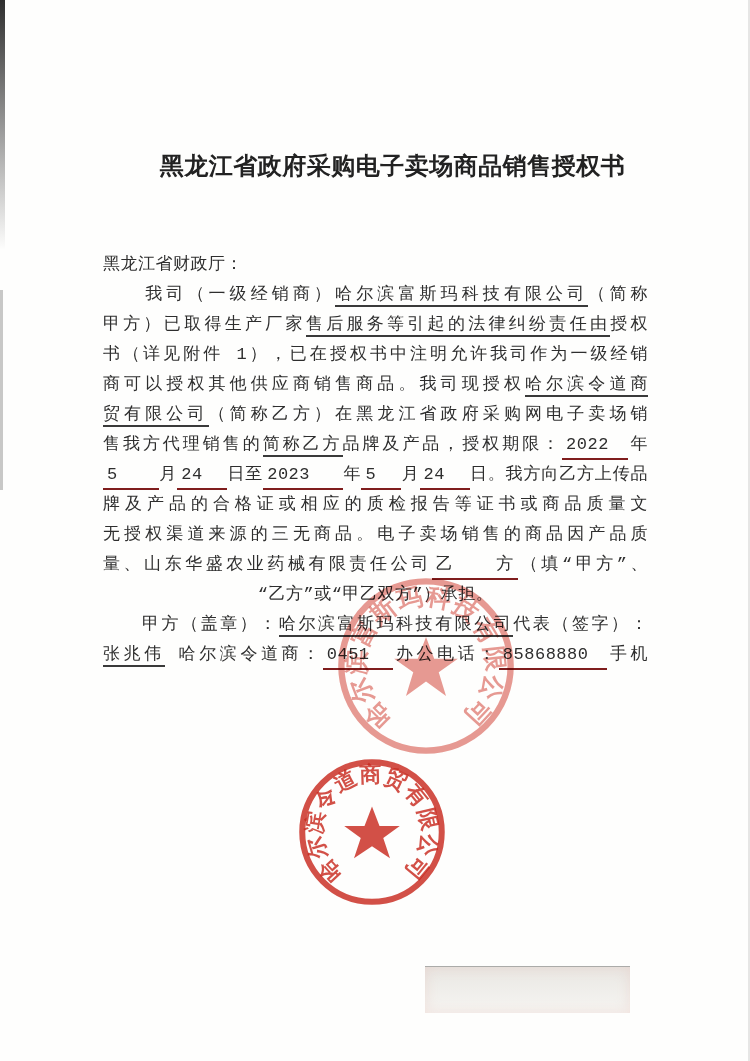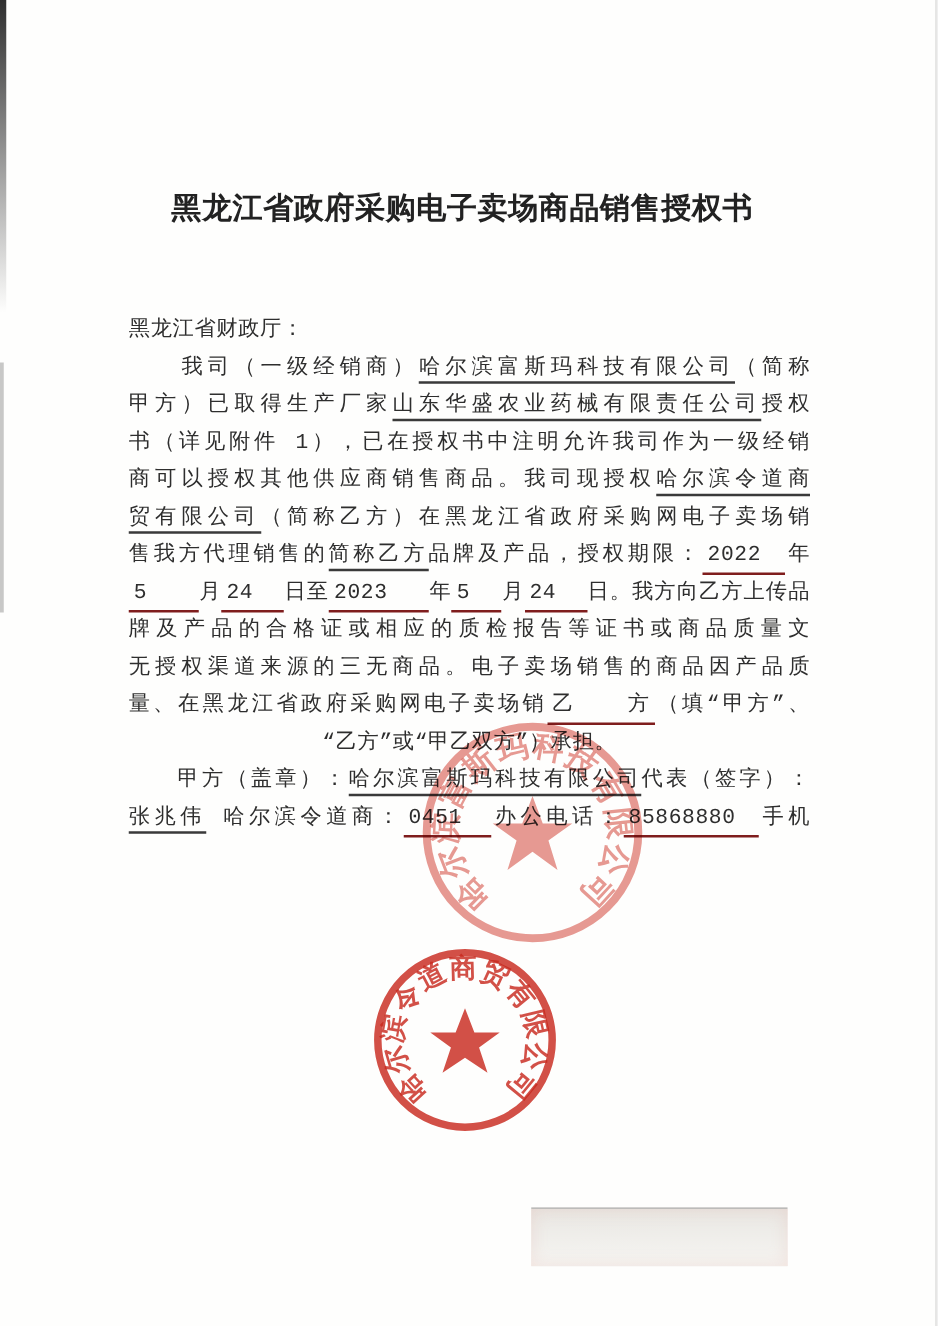--- a/index.html
+++ b/index.html
@@ -13,21 +13,21 @@
   .edge-left-top{position:absolute;left:0;top:0;width:5px;height:250px;
     background:linear-gradient(180deg,rgba(10,10,10,.85),rgba(10,10,10,0));}
   .edge-left-mid{position:absolute;left:0;top:290px;width:3px;height:200px;background:rgba(40,40,40,.25);}
   .edge-right{position:absolute;right:0;top:0;width:2px;height:100%;background:rgba(120,120,120,.18);}
   .watermark-box{position:absolute;left:425px;top:966px;width:205px;height:46px;
     background:linear-gradient(180deg,#e9e7e3,#f6f5f2);border-top:1.5px solid rgba(110,110,110,.55);
     box-shadow:inset 0 0 14px rgba(214,140,130,.18);}
   
   .doc-title{
     position:absolute;left:103px;top:150px;width:545px;
-    text-align:left;padding-left:34px;box-sizing:border-box;
+    text-align:center;padding-left:34px;box-sizing:border-box;
     font-family:"Liberation Sans","DejaVu Sans",sans-serif;
     font-weight:700;font-size:24px;letter-spacing:0.5px;color:#222;
   }
   
   .doc-body{position:absolute;left:103px;top:250px;width:545px;}
   .line{font-size:17px;line-height:30px;white-space:nowrap;letter-spacing:.5px;font-family:Liberation Mono, monospace;}
   .line.fill{white-space:normal;text-align:justify;text-align-last:justify;}
   .line.center{text-align-last:center;}
   .seg-n{}
   .seg-u{border-bottom:2px solid #3a3a3a;padding-bottom:1px;}
@@ -48,29 +48,29 @@
 
   <div class="edge-left-top"></div>
   <div class="edge-left-mid"></div>
   <div class="edge-right"></div>
 
   <div class="doc-title">黑龙江省政府采购电子卖场商品销售授权书</div>
 
   <div class="doc-body">
       <div class="line"><span class="seg-n">黑龙江省财政厅：</span></div>
       <div class="line fill"><span class="seg-n">　　我司（一级经销商）</span><span class="seg-u">哈尔滨富斯玛科技有限公司</span><span class="seg-n">（简称</span></div>
-      <div class="line fill"><span class="seg-n">甲方）已取得生产厂家</span><span class="seg-u">山东华盛农业药械有限责任公司</span><span class="seg-n">授权</span></div>
+      <div class="line fill"><span class="seg-n">甲方）已取得生产厂家</span><span class="seg-u">售后服务等引起的法律纠纷责任由</span><span class="seg-n">授权</span></div>
       <div class="line fill"><span class="seg-n">书（详见附件 1），已在授权书中注明允许我司作为一级经销</span></div>
       <div class="line fill"><span class="seg-n">商可以授权其他供应商销售商品。我司现授权</span><span class="seg-u">哈尔滨令道商</span></div>
       <div class="line fill"><span class="seg-u">贸有限公司</span><span class="seg-n">（简称乙方）在黑龙江省政府采购网电子卖场销</span></div>
       <div class="line fill"><span class="seg-n">售我方代理销售的</span><span class="seg-u">简称乙方</span><span class="seg-n">品牌及产品，授权期限：</span><span class="seg-b" style="min-width: 58px;">2022</span><span class="seg-n">年</span></div>
       <div class="line fill"><span class="seg-b" style="min-width: 48px;">5</span><span class="seg-n">月</span><span class="seg-b" style="min-width: 42px;">24</span><span class="seg-n">日至</span><span class="seg-b" style="min-width: 72px;">2023</span><span class="seg-n">年</span><span class="seg-b" style="min-width: 32px;">5</span><span class="seg-n">月</span><span class="seg-b" style="min-width: 42px;">24</span><span class="seg-n">日。我方向乙方上传品</span></div>
       <div class="line fill"><span class="seg-n">牌及产品的合格证或相应的质检报告等证书或商品质量文</span></div>
       <div class="line fill"><span class="seg-n">无授权渠道来源的三无商品。电子卖场销售的商品因产品质</span></div>
-      <div class="line fill"><span class="seg-n">量、在黑龙江省政府采购网电子卖场销</span><span class="seg-b" style="min-width: 78px;">乙方</span><span class="seg-n">（填“甲方”、</span></div>
+      <div class="line fill"><span class="seg-n">量、山东华盛农业药械有限责任公司</span><span class="seg-b" style="min-width: 78px;">乙方</span><span class="seg-n">（填“甲方”、</span></div>
       <div class="line center"><span class="seg-n">“乙方”或“甲乙双方”）承担。</span></div>
       <div class="line fill"><span class="seg-n">　　甲方（盖章）：</span><span class="seg-u">哈尔滨富斯玛科技有限公司</span><span class="seg-n">代表（签字）：</span></div>
       <div class="line fill"><span class="seg-u">张兆伟</span><span class="seg-n"> 哈尔滨令道商：</span><span class="seg-b" style="min-width: 62px;">0451</span><span class="seg-n">办公电话：</span><span class="seg-b" style="min-width: 100px;">85868880</span><span class="seg-n">手机</span></div>
       <div class="line"></div>
     </div>
 
   <div class="seal seal-a">
     <svg viewBox="0 0 200 200">
       <circle cx="100" cy="100" r="93" fill="none" stroke="currentColor" stroke-width="7"></circle>
       <path id="ringA" d="M 33,100 a 67,67 0 1 1 134,0 a 67,67 0 1 1 -134,0" fill="none"></path>

